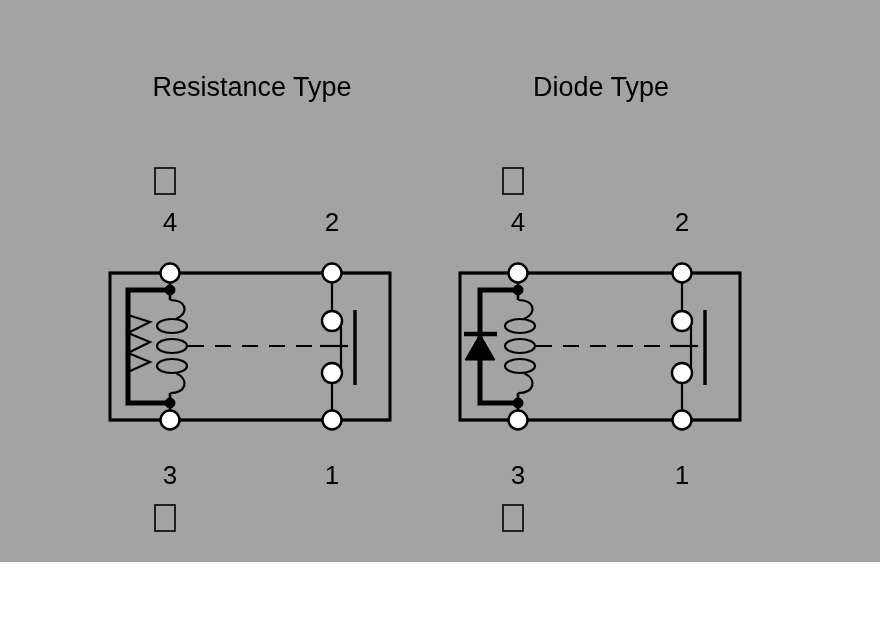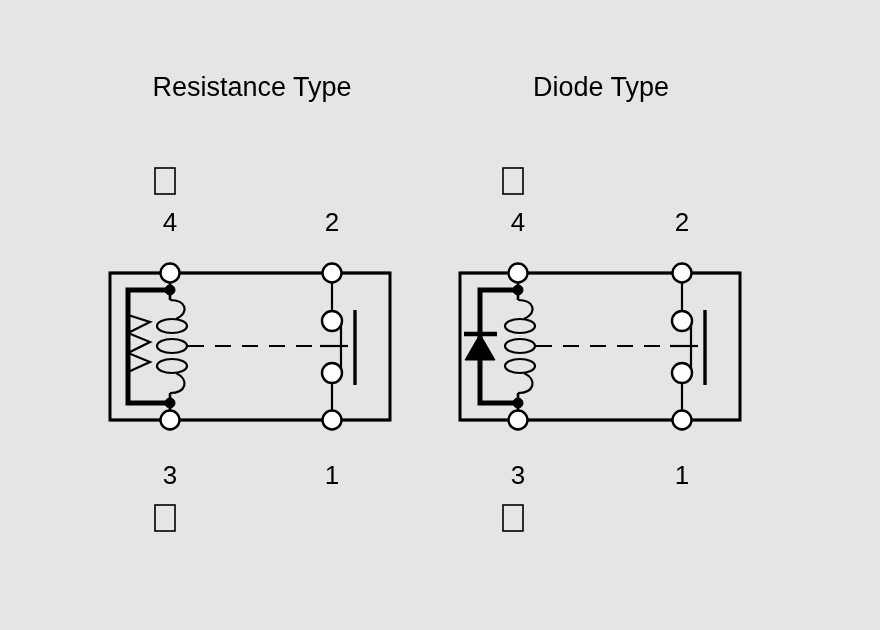--- a/index.html
+++ b/index.html
@@ -9,22 +9,22 @@
   }
   body {
     width: 880px;
     height: 630px;
     font-family: "Liberation Sans", sans-serif;
     overflow: hidden;
   }
   #canvas {
     position: relative;
     width: 880px;
-    height: 630px;
-    background: #e5e5e5;
+    height: 562px;
+    background: #a3a3a3;
   }
   svg.diagram {
     position: absolute;
     left: 0;
     top: 0;
     width: 880px;
     height: 630px;
   }
   .title-text {
     font-family: "Liberation Sans", sans-serif;

